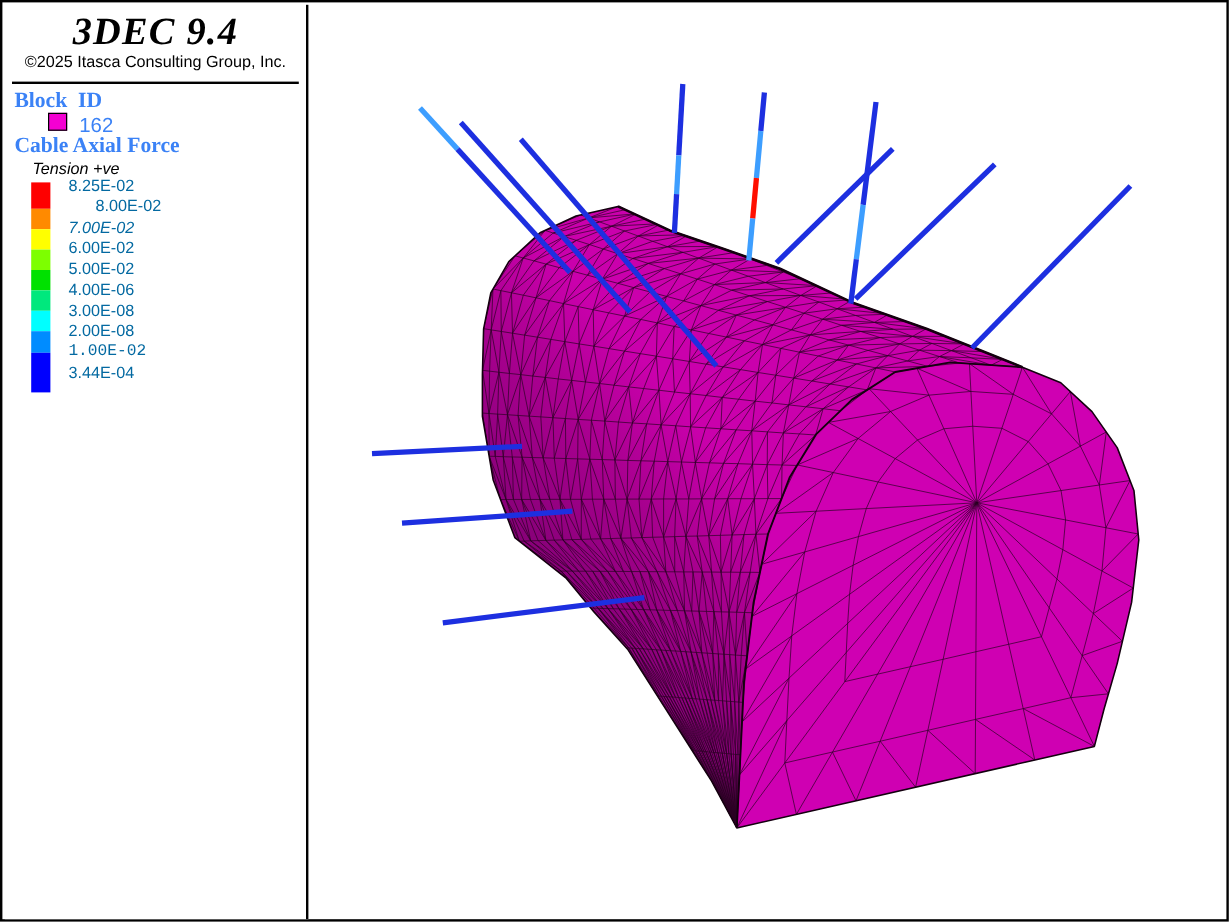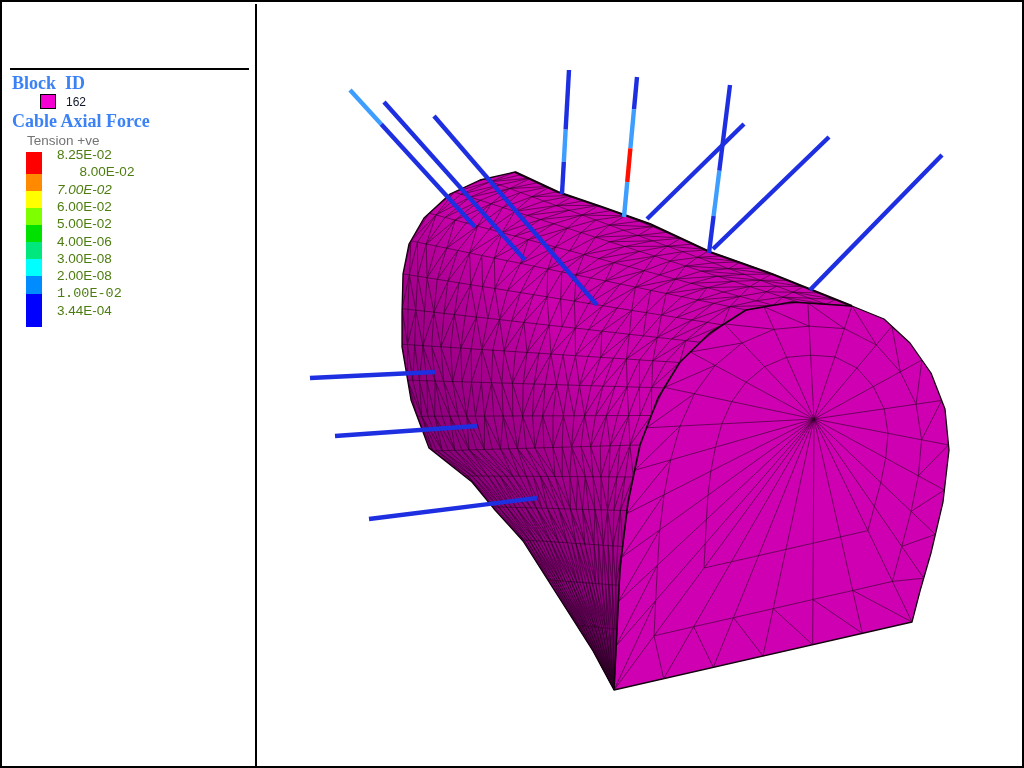--- a/index.html
+++ b/index.html
@@ -8,27 +8,27 @@
          border:2px solid #000;box-sizing:border-box;background:#fff;}
   #view{position:absolute;left:0;top:0;width:1024px;height:768px;}
   #legend{position:absolute;left:2px;top:2px;width:253px;height:762px;background:#fff;
           border-right:2px solid #000;box-sizing:border-box;}
   .lg-title{position:absolute;top:4px;left:0;width:100%;text-align:center;
             font:italic bold 32px "Liberation Serif","DejaVu Serif",serif;color:#000;letter-spacing:1px;}
   .lg-copy{position:absolute;top:40px;left:0;width:100%;text-align:center;font-size:13.5px;color:#000;}
   .lg-rule{position:absolute;top:64px;left:6px;right:6px;height:2px;background:#000;}
   .lg-h{position:absolute;left:8px;font:bold 18px "Liberation Serif","DejaVu Serif",serif;
         color:#3b82f6;white-space:pre;}
-  .lg-sub{position:absolute;left:23px;font-size:13.5px;color:#737373;}
+  .lg-sub{position:absolute;left:23px;font-size:13.5px;color:#000000;font-style:italic;}
   .lg-swatch{position:absolute;left:36px;top:90px;width:16px;height:15px;border:1px solid #000;box-sizing:border-box;}
-  .lg-swlabel{position:absolute;left:62px;top:91px;font-size:12px;color:#0f172a;}
+  .lg-swlabel{position:absolute;left:62px;top:91px;font-size:17px;color:#3b82f6;}
   #scale{position:absolute;left:22px;top:148px;width:200px;height:200px;}
   #scalebar{position:absolute;left:0;top:0;width:16px;}
   .band{width:16px;}
-  .scale-label{position:absolute;left:31px;width:100px;height:16px;font-size:13.5px;color:#4d7c0f;line-height:16px;}
+  .scale-label{position:absolute;left:31px;width:100px;height:16px;font-size:13.5px;color:#0369a1;line-height:16px;}
 </style>
 </head>
 <body>
 
 <div id="frame">
 
   <svg id="view" viewBox="0 0 1024 768">
       <defs>
         <linearGradient id="bodyGrad" gradientUnits="userSpaceOnUse" x1="720" y1="310" x2="430" y2="560">
           <stop offset="0" stop-color="#CA00AC"></stop>
@@ -596,20 +596,22 @@
         <g>
           <line x1="333" y1="434" x2="475" y2="424" stroke="#1D2FE0" stroke-width="4.4"></line>
         </g>
         <g>
           <line x1="367" y1="517" x2="535" y2="496" stroke="#1D2FE0" stroke-width="4.4"></line>
         </g>
       </g>
     </svg>
 
   <div id="legend">
+    <div class="lg-title">3DEC 9.4</div>
+    <div class="lg-copy">©2025 Itasca Consulting Group, Inc.</div>
     <div class="lg-rule"></div>
     <div class="lg-h" style="top:69px">Block  ID</div>
     <div class="lg-swatch" id="block-swatch" style="background: rgb(244, 0, 210);"></div>
     <div class="lg-swlabel">162</div>
     <div class="lg-h" style="top:107px">Cable Axial Force</div>
     <div class="lg-sub" style="top:129px">Tension +ve</div>
     <div id="scale">
       <div id="scalebar">
           <div class="band" style="height: 22px; background: rgb(254, 0, 0);"></div>
           <div class="band" style="height: 17px; background: rgb(255, 138, 0);"></div>

